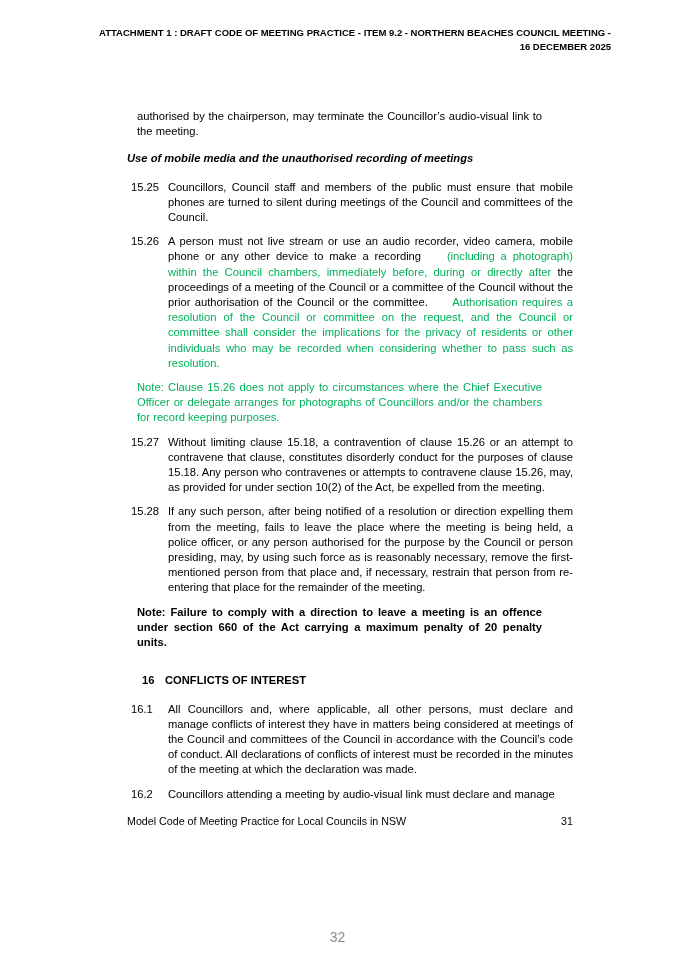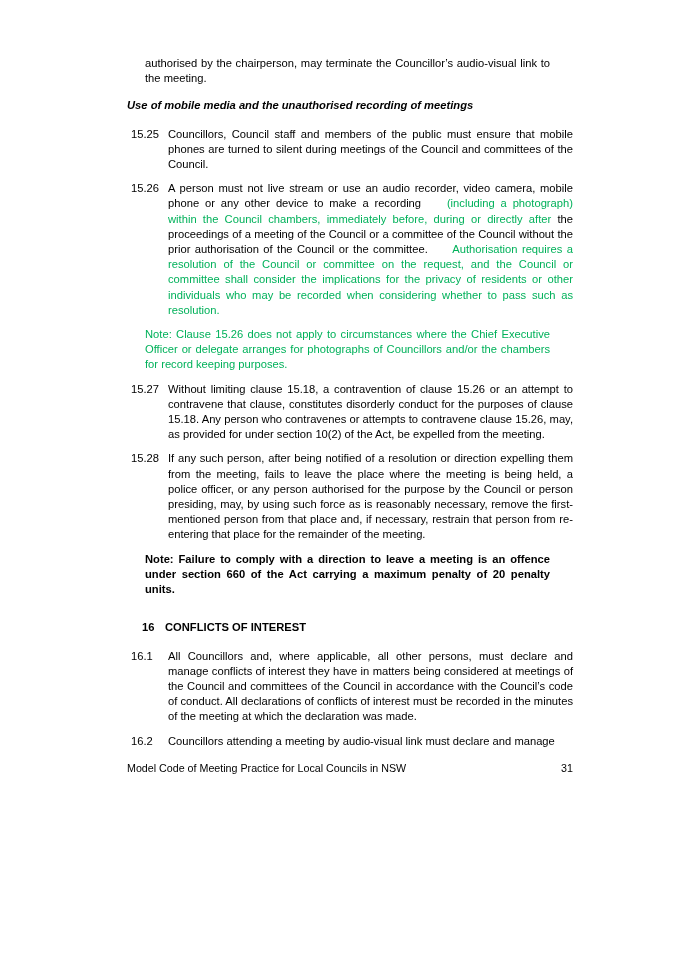--- a/index.html
+++ b/index.html
@@ -28,21 +28,21 @@
     margin-left: 127px;
     width: 446px;
     margin-top: 56px;
     font-size: 11.2px;
     line-height: 15.2px;
     text-align: justify;
   }
 
   .indent-block { margin-left: 41px; width: 405px; }
 
-  .para { margin: 0 0 9px 18px; }
+  .para { margin: 0 0 9px 10px; }
 
   .subheading {
     font-weight: bold;
     font-style: italic;
     text-align: left;
     margin: 12px 0 13px 0;
   }
 
   .clause {
     position: relative;
@@ -93,20 +93,24 @@
     text-align: center;
     color: var(--page-grey, #8A8A8A);
     font-size: 14px;
   }
 </style>
 </head>
 <body style="--insert-green: #00B15A; --page-grey: #8A8A8A;">
 
 <div class="page">
 
+  <div class="doc-header">
+    <div>ATTACHMENT 1 : DRAFT CODE OF MEETING PRACTICE - ITEM 9.2 - NORTHERN BEACHES COUNCIL MEETING -</div>
+    <div>16 DECEMBER 2025</div>
+  </div>
 
   <div class="content">
 
     <p class="para indent-block">authorised by the chairperson, may terminate the Councillor’s audio-visual link to the meeting.</p>
 
     <p class="subheading">Use of mobile media and the unauthorised recording of meetings</p>
 
     <div class="clause">
       <span class="clause-num">15.25</span>
       <span>Councillors, Council staff and members of the public must ensure that mobile phones are turned to silent during meetings of the Council and committees of the Council.</span>

